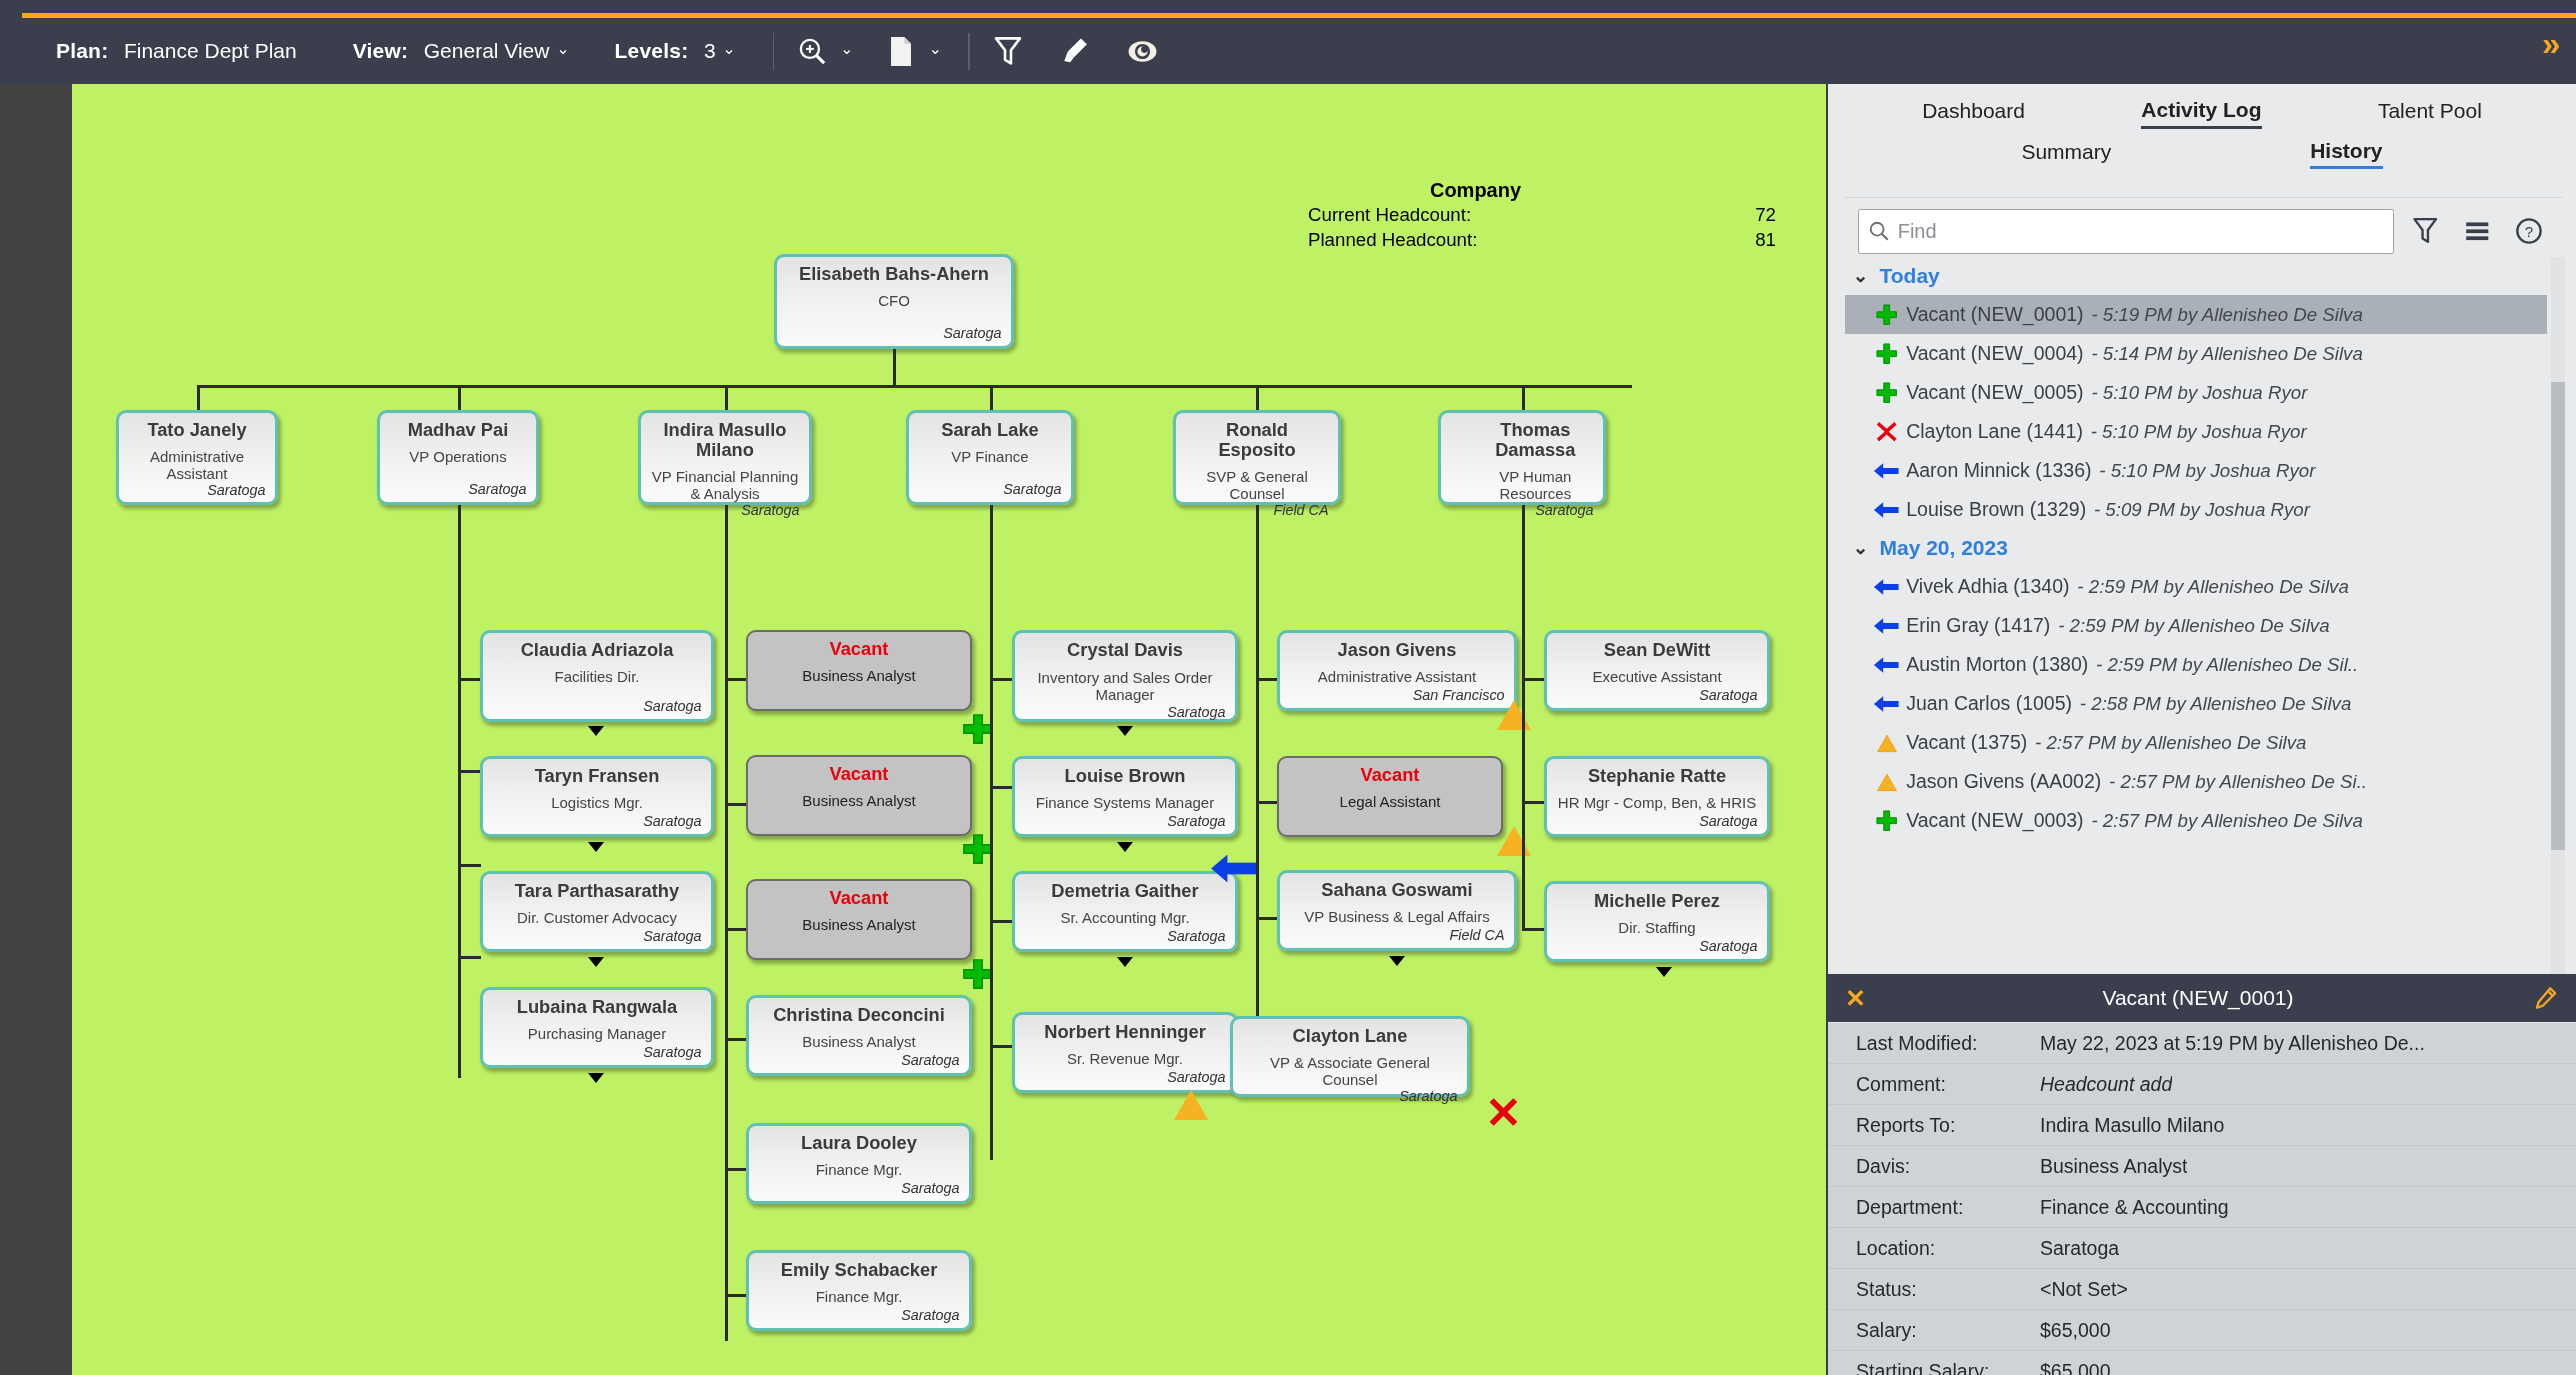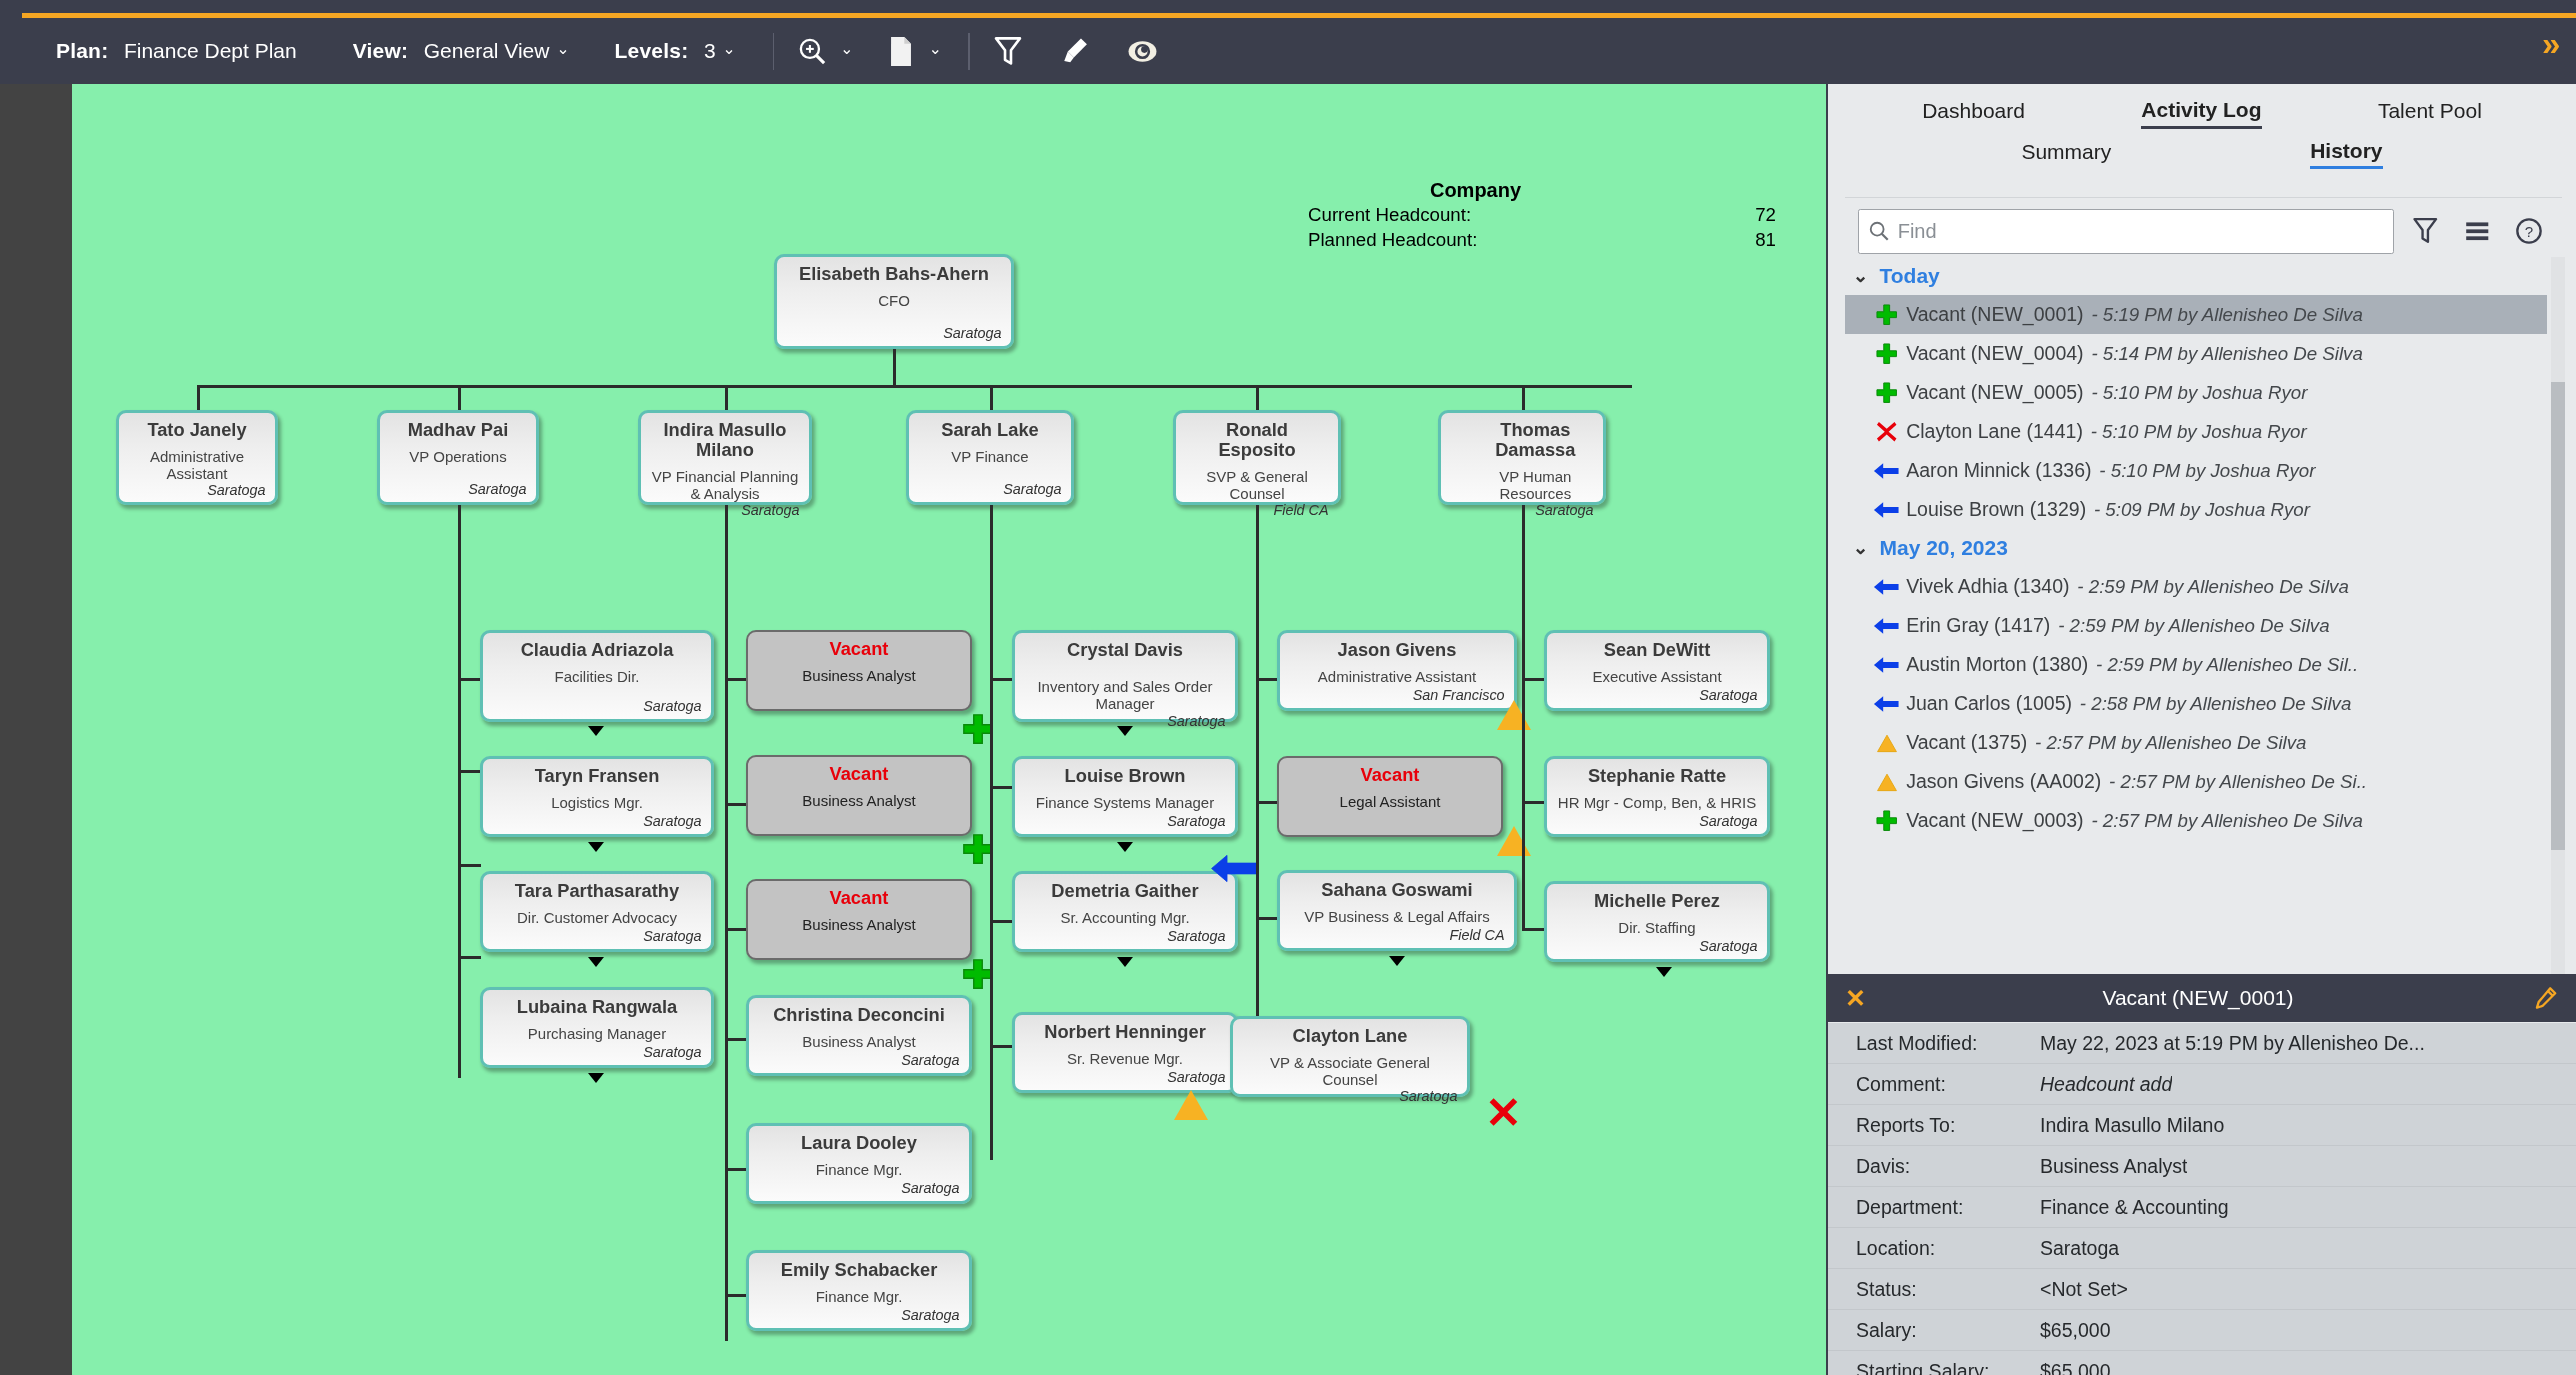--- a/index.html
+++ b/index.html
@@ -45,21 +45,21 @@
 
   
   #left-gutter {
     position: absolute; left: 0; top: 84px; width: 72px; height: 1291px;
     background: #434343;
   }
 
   
   #chart-canvas {
     position: absolute; left: 72px; top: 84px; width: 1754px; height: 1291px;
-    background: #86efac; overflow: hidden;
+    background: #bef264; overflow: hidden;
   }
 
   
   #company-header { position: absolute; left: 1236px; top: 95px; width: 468px; }
   #company-title { text-align: center; font-size: 20px; font-weight: bold; color:#000; margin-left:-133px;}
   .hc-row { display: flex; justify-content: space-between; font-size: 18.7px; color:#000; margin-top: 2.3px;}
   .hc-row .hc-label { text-align: left; }
   .hc-row .hc-val { text-align: right; }
 
   
@@ -404,21 +404,21 @@
   </div>
 
   <div class="vline" style="left:918px; top:421px; height:655px;"></div>
   <div class="hline" style="left:918px; top:594px; width:23.4px;"></div>
   <div class="hline" style="left:918px; top:702px; width:23.4px;"></div>
   <div class="hline" style="left:918px; top:836px; width:23.4px;"></div>
   <div class="hline" style="left:918px; top:961px; width:23.4px;"></div>
 
   <div class="node" style="left:940px; top:546px; width:226px; height:92px;">
     <div class="n-name">Crystal Davis</div>
-    <div class="n-title" style="margin-top:19px">Inventory and Sales Order Manager</div>
+    <div class="n-title" style="margin-top:10px">Inventory and Sales Order Manager</div>
     <div class="n-loc">Saratoga</div>
   </div>
   <div class="dtri" style="left:1045px; top:642px;"></div>
   <div class="node" style="left:940px; top:672px; width:226px; height:81px;">
     <div class="n-name">Louise Brown</div>
     <div class="n-title">Finance Systems Manager</div>
     <div class="n-loc">Saratoga</div>
   </div>
   <div class="dtri" style="left:1045px; top:758px;"></div>
   <div class="node" style="left:940px; top:787px; width:226px; height:81px;">

